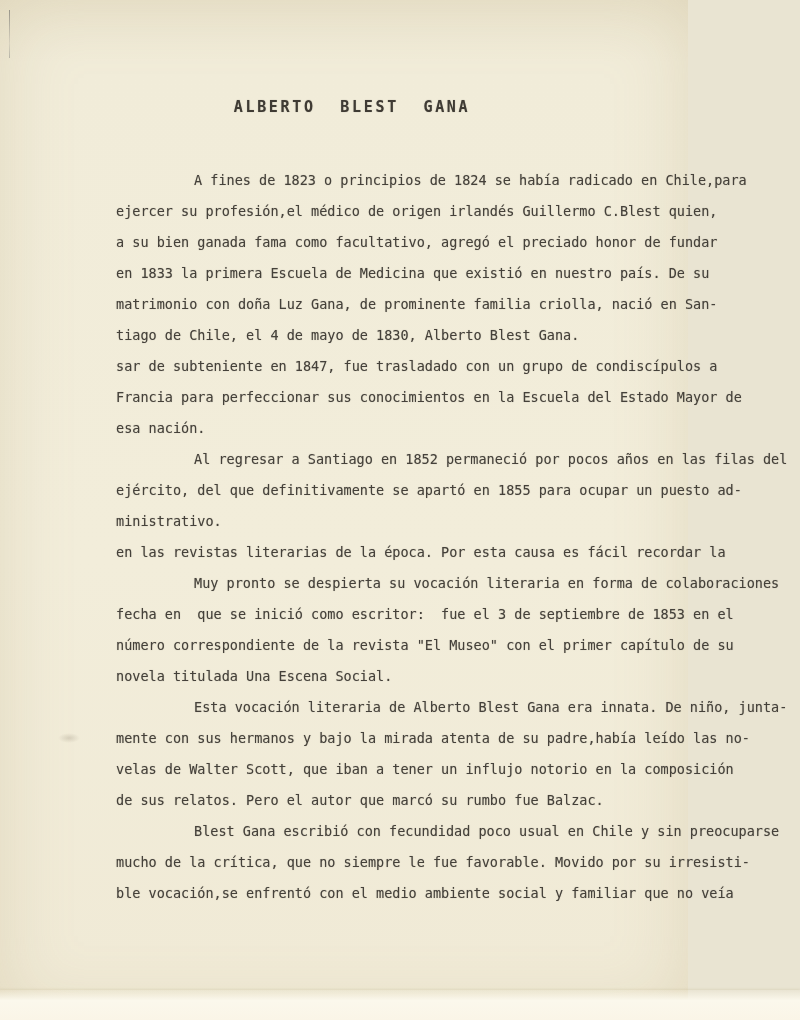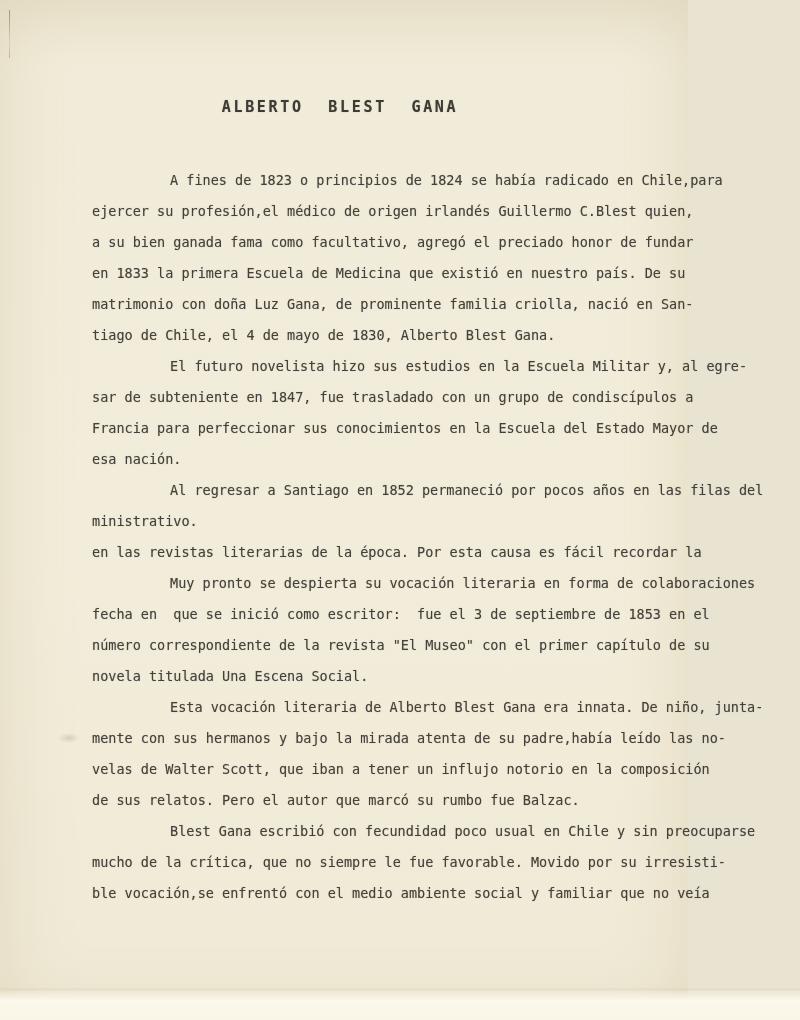--- a/index.html
+++ b/index.html
@@ -13,21 +13,21 @@
   .paper {
     position: relative;
     width: 688px;
     height: 1020px;
     background:
       linear-gradient(180deg, #ede7d2 0%, #f1ecd9 6%, #f2edda 55%, #f0ead6 96%, #efe9d4 100%);
     box-shadow: inset 0 0 70px rgba(186, 168, 126, 0.28);
     font-family: "DejaVu Sans Mono", "Liberation Mono", monospace;
     color: #45413a;
     box-sizing: border-box;
-    padding: 98px 50px 0 92px;
+    padding: 98px 50px 0 116px;
   }
   .pencil-mark {
     position: absolute;
     left: 9px;
     top: 10px;
     width: 1px;
     height: 48px;
     background: linear-gradient(180deg, rgba(90,90,90,0.55), rgba(120,120,120,0.15) 70%, rgba(120,120,120,0.45));
   }
   .smudge {
@@ -83,27 +83,27 @@
   <div class="doc-body">
       <div class="paragraph">
         <div class="line first"><span>A fines de 1823 o principios de 1824 se había radicado en Chile,para</span></div>
         <div class="line"><span>ejercer su profesión,el médico de origen irlandés Guillermo C.Blest quien,</span></div>
         <div class="line"><span>a su bien ganada fama como facultativo, agregó el preciado honor de fundar</span></div>
         <div class="line"><span>en 1833 la primera Escuela de Medicina que existió en nuestro país. De su</span></div>
         <div class="line"><span>matrimonio con doña Luz Gana, de prominente familia criolla, nació en San-</span></div>
         <div class="line"><span>tiago de Chile, el 4 de mayo de 1830, Alberto Blest Gana.</span></div>
       </div>
       <div class="paragraph">
-        <div class="line first"><span>El futuro novelista hizo sus estudios en la Escuela Militar y, al egre-</span></div>
         <div class="line"><span>sar de subteniente en 1847, fue trasladado con un grupo de condiscípulos a</span></div>
         <div class="line"><span>Francia para perfeccionar sus conocimientos en la Escuela del Estado Mayor de</span></div>
         <div class="line"><span>esa nación.</span></div>
       </div>
       <div class="paragraph">
         <div class="line first"><span>Al regresar a Santiago en 1852 permaneció por pocos años en las filas del</span></div>
+        <div class="line"><span>ejército, del que definitivamente se apartó en 1855 para ocupar un puesto ad-</span></div>
         <div class="line"><span>ministrativo.</span></div>
       </div>
       <div class="paragraph">
         <div class="line"><span>en las revistas literarias de la época. Por esta causa es fácil recordar la</span></div>
         <div class="line first"><span>Muy pronto se despierta su vocación literaria en forma de colaboraciones</span></div>
         <div class="line"><span>fecha en  que se inició como escritor:  fue el 3 de septiembre de 1853 en el</span></div>
         <div class="line"><span>número correspondiente de la revista "El Museo" con el primer capítulo de su</span></div>
         <div class="line"><span>novela titulada </span><span class="underlined">Una Escena Social.</span></div>
       </div>
       <div class="paragraph">

